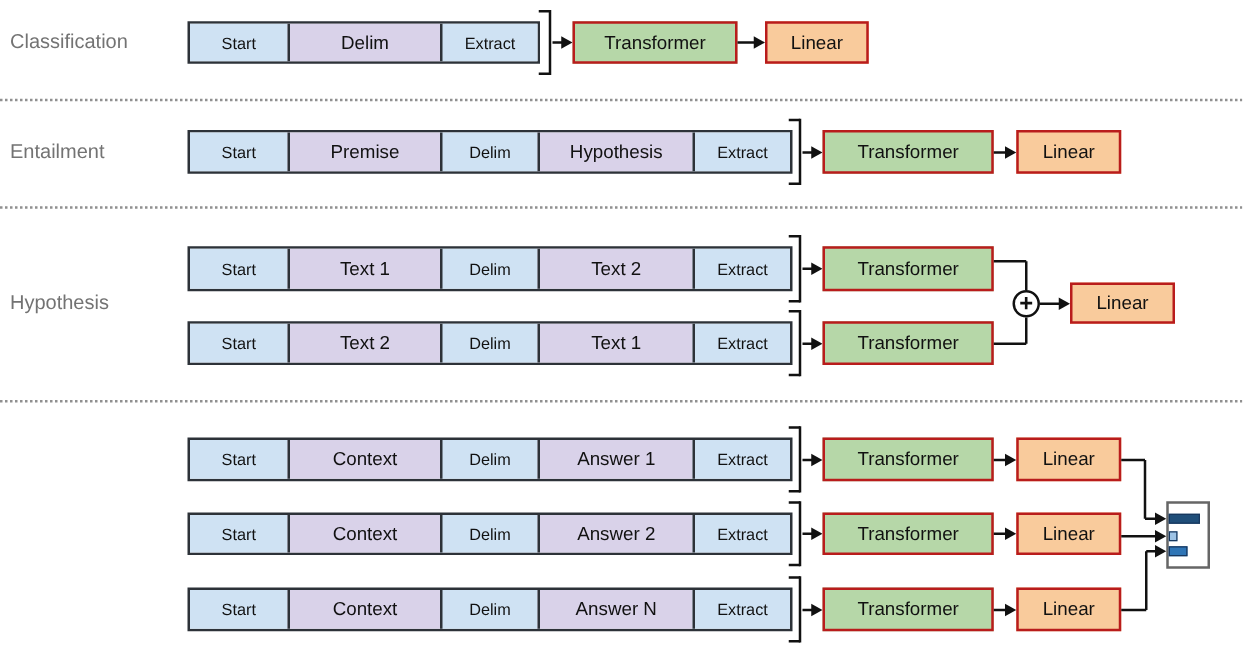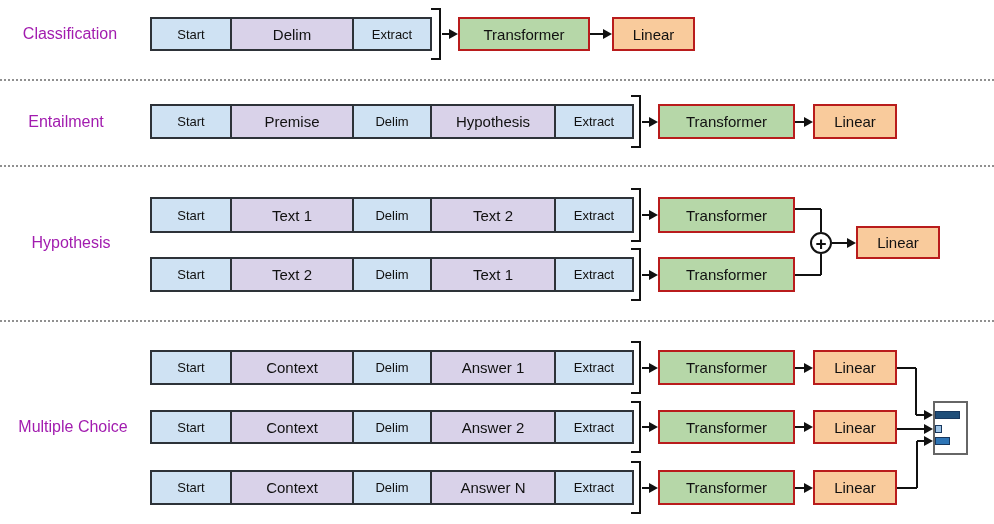--- a/index.html
+++ b/index.html
@@ -1,18 +1,18 @@
 <!DOCTYPE html>
 <html><head>
 <meta charset="utf-8">
 <style>
   html,body{margin:0;padding:0;background:#fff;}
   body{font-family:"Liberation Sans", sans-serif;}
   #canvas{position:relative;width:994px;height:524px;background:#ffffff;overflow:hidden;}
-  .task-label{position:absolute;text-align:center;font-size:16px;color:#a21caf;white-space:nowrap;}
+  .task-label{position:absolute;font-size:16px;color:#737373;white-space:nowrap;}
   .seq{position:absolute;display:flex;border:2px solid #2d3238;box-sizing:border-box;background:#fff;}
   .cell{display:flex;align-items:center;justify-content:center;box-sizing:border-box;color:#111;}
   .cell + .cell{border-left:2px solid #2d3238;}
   .cell.special{background:#cfe2f3;font-size:13px;}
   .cell.content{background:#d9d2e9;font-size:15px;}
   .block{position:absolute;display:flex;align-items:center;justify-content:center;
          border:2px solid #b91c1c;box-sizing:border-box;font-size:15px;color:#111;}
   .block.transformer{background:#b6d7a8;}
   .block.linear{background:#f9cb9c;}
   .hline{position:absolute;height:0;border-top:2px solid #111;}
@@ -93,21 +93,20 @@
     <div class="hline" style="left: 631px; top: 299px; width: 9px;"></div>
     <div class="hline" style="left: 642px; top: 274px; width: 8px;"></div>
     <div class="ahead" style="left: 649px; top: 270px;"></div>
     <div class="block transformer" style="left: 658px; top: 257px; width: 137px; height: 35px; background: rgb(182, 215, 168);">Transformer</div>
     <div class="hline" style="left: 795px; top: 274px; width: 26px;"></div>
     <div class="vline" style="left: 820px; top: 254px; height: 21px;"></div>
     <div class="plus-circle" style="left: 810px; top: 232px; width: 22px; height: 22px;">+</div>
     <div class="hline" style="left: 832px; top: 242px; width: 16px;"></div>
     <div class="ahead" style="left: 847px; top: 238px;"></div>
     <div class="block linear" style="left: 856px; top: 226px; width: 84px; height: 33px; background: rgb(249, 203, 156);">Linear</div>
-    <div class="task-label" style="left: 0px; top: 410px; width: 146px; line-height: 34px;">Multiple Choice</div>
     <div class="seq" style="left: 150px; top: 350px; width: 484px; height: 35px;">
       <div class="cell special" style="width: 78px; background: rgb(207, 226, 243);">Start</div>
       <div class="cell content" style="width: 122px; background: rgb(217, 210, 233);">Context</div>
       <div class="cell special" style="width: 78px; background: rgb(207, 226, 243);">Delim</div>
       <div class="cell content" style="width: 124px; background: rgb(217, 210, 233);">Answer 1</div>
       <div class="cell special" style="width: 78px; background: rgb(207, 226, 243);">Extract</div>
     </div>
     <div class="vline" style="left: 639px; top: 341px; height: 53px;"></div>
     <div class="hline" style="left: 631px; top: 341px; width: 9px;"></div>
     <div class="hline" style="left: 631px; top: 392px; width: 9px;"></div>

